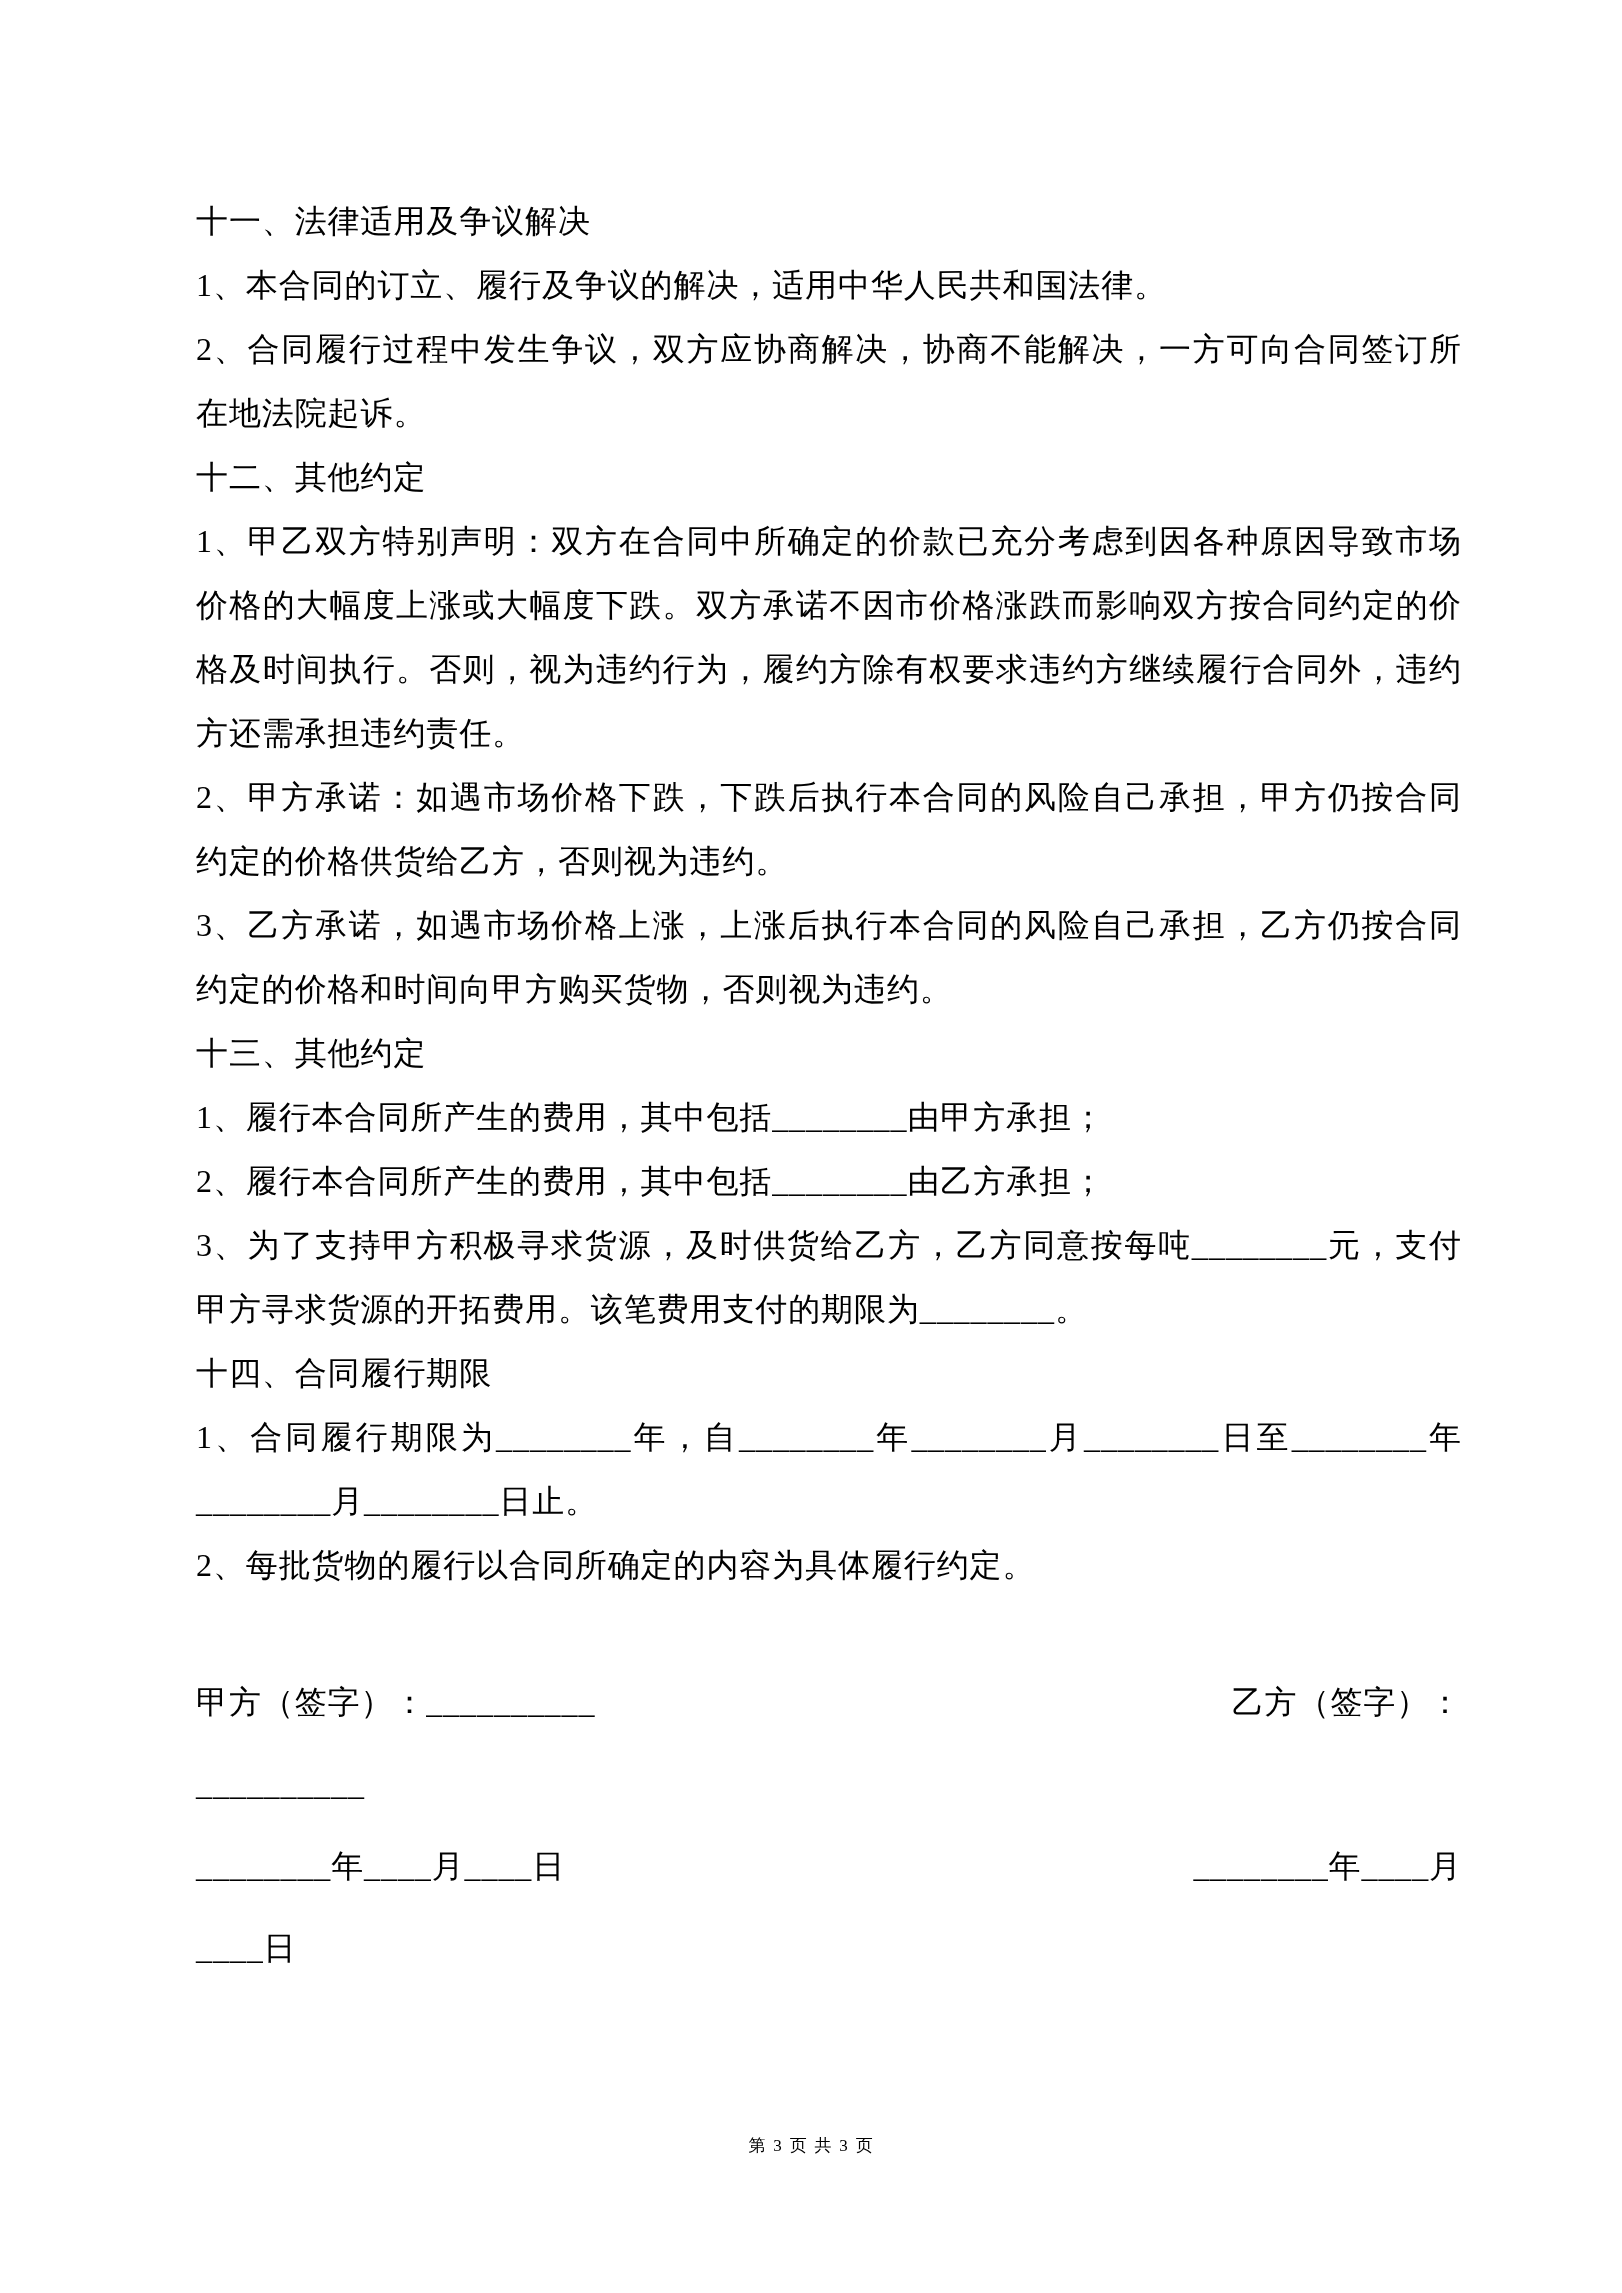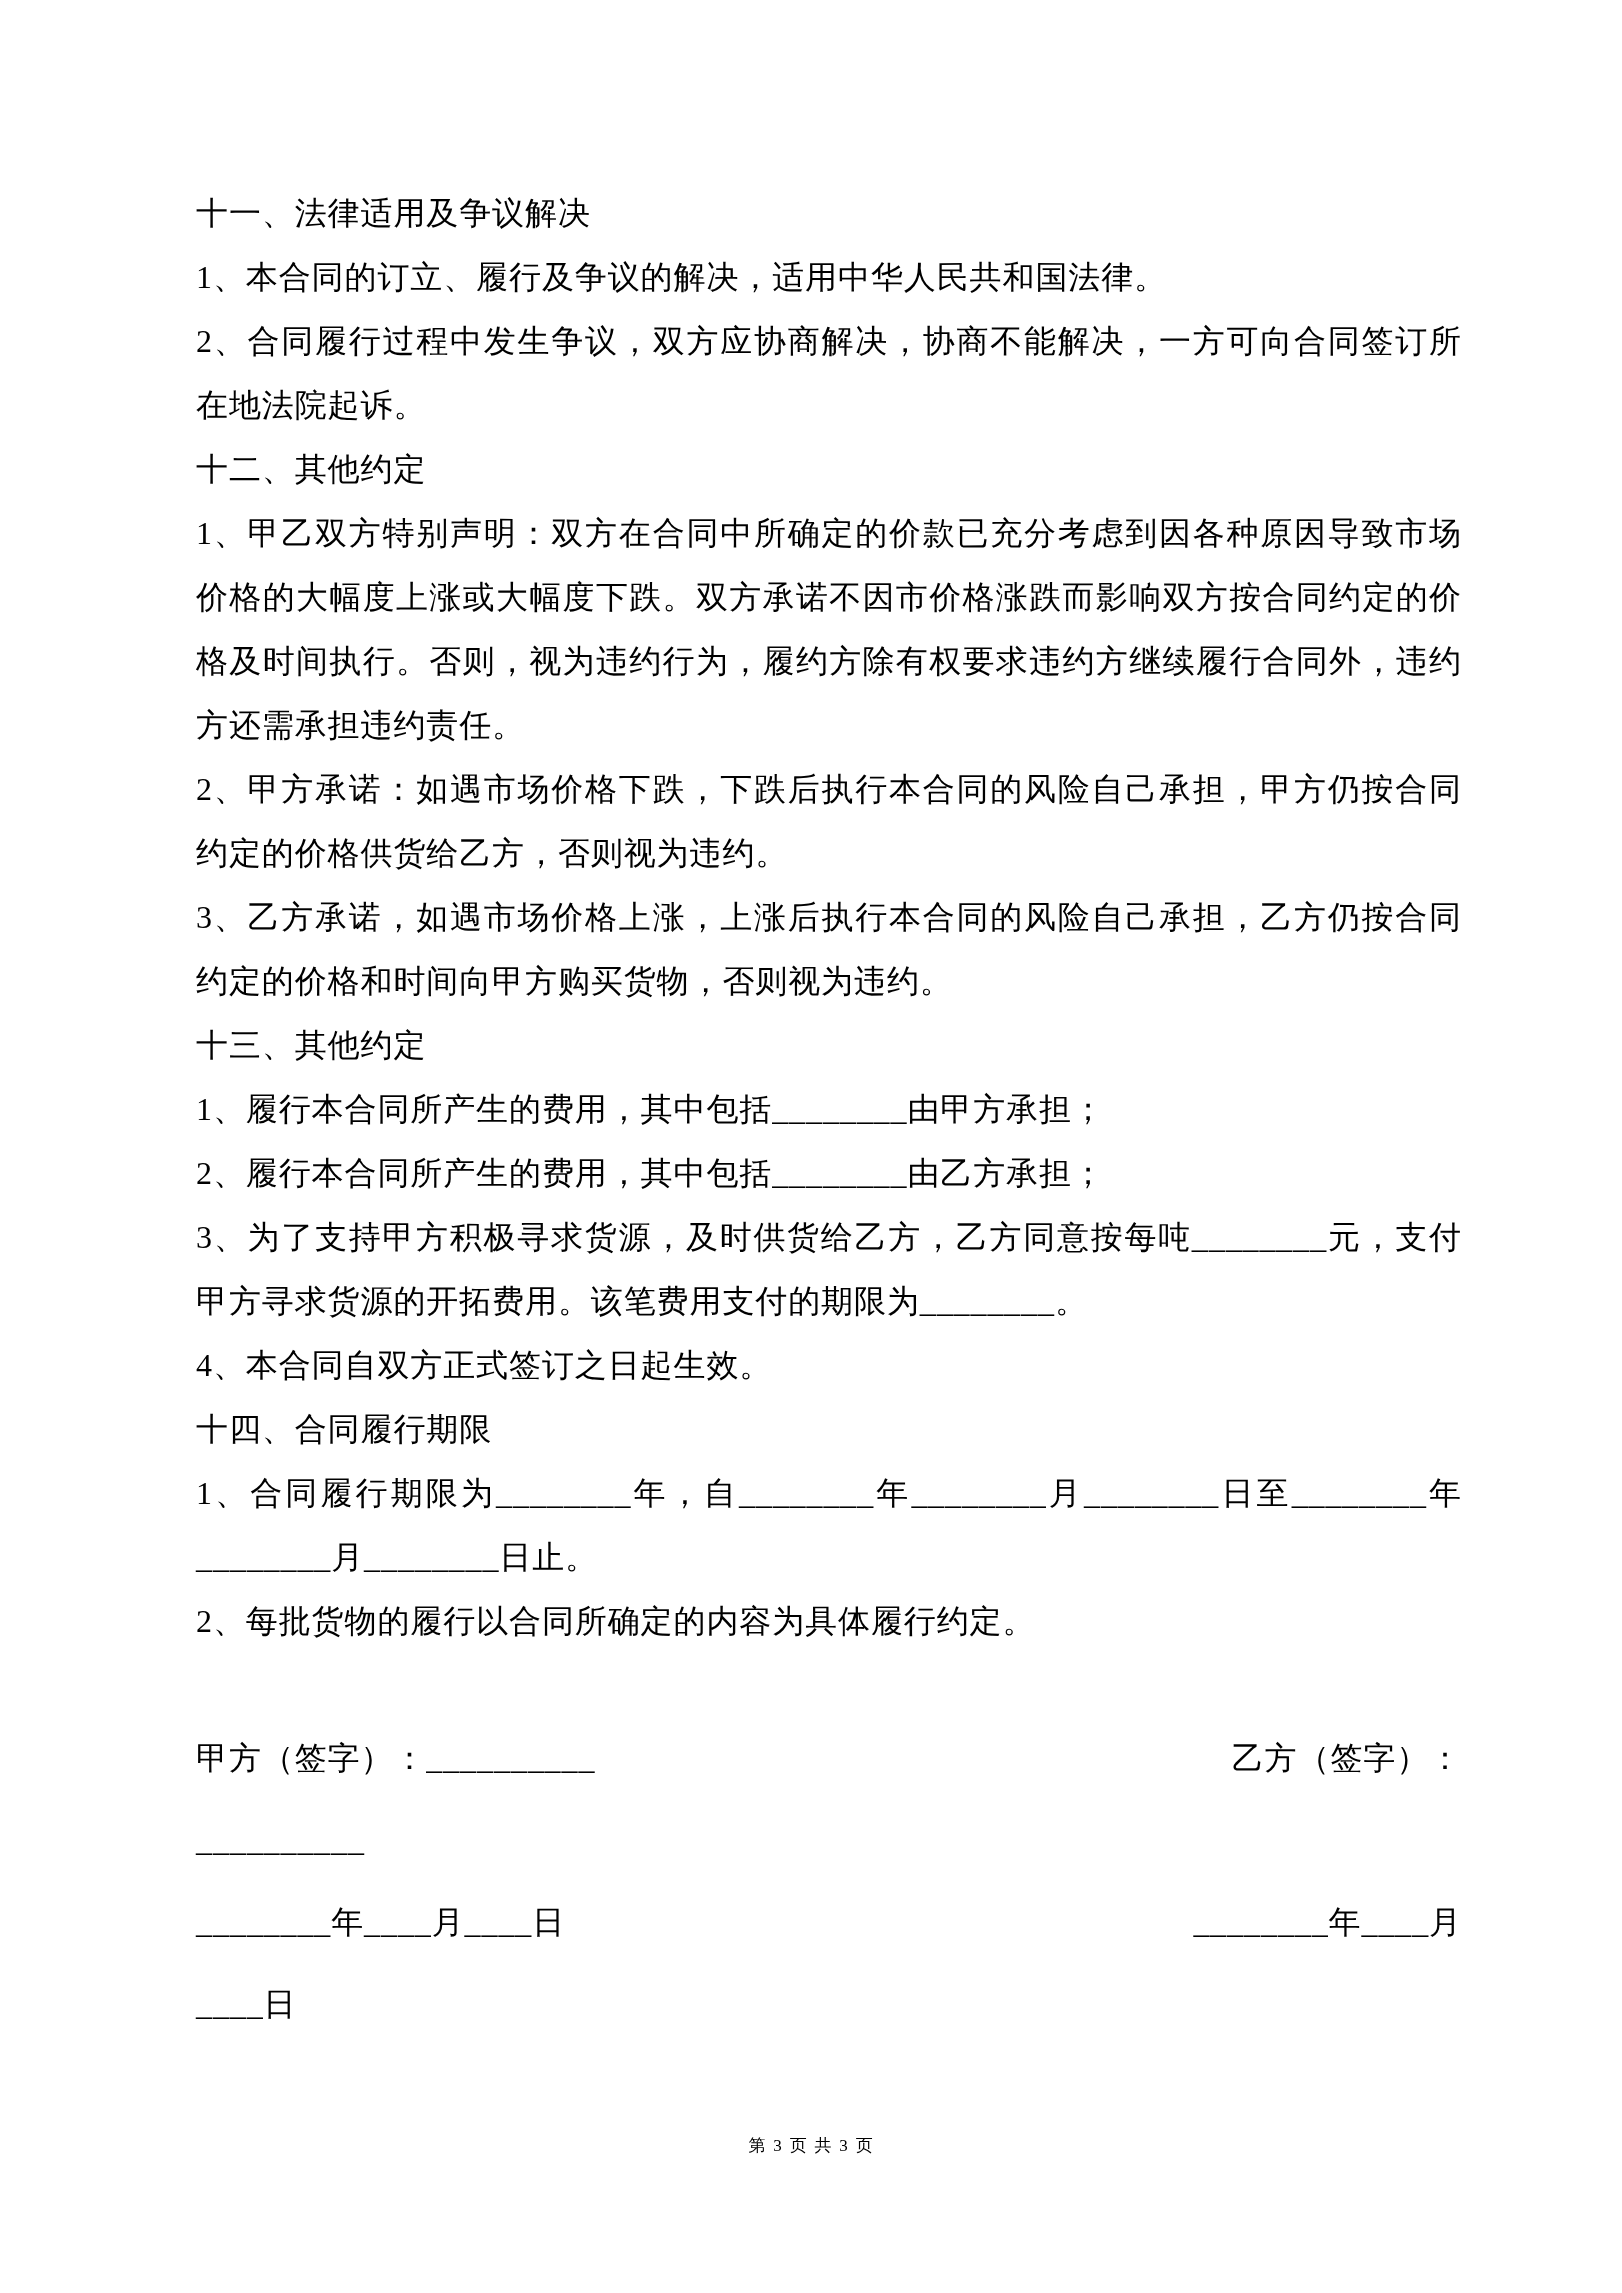--- a/index.html
+++ b/index.html
@@ -17,21 +17,21 @@
   .page {
     position: relative;
     width: 1623px;
     height: 2294px;
     background: #ffffff;
     overflow: hidden;
   }
   .content {
     position: absolute;
     left: 196px;
-    top: 181px;
+    top: 189px;
     width: 1266px;
     font-size: 32px;
     line-height: 64px;
     text-align: justify;
     text-justify: inter-ideograph;
     letter-spacing: 0.9px;
   }
   .content p {
     margin: 0;
     padding: 0;
@@ -74,21 +74,20 @@
     <p>1、本合同的订立、履行及争议的解决，适用中华人民共和国法律。</p>
     <p>2、合同履行过程中发生争议，双方应协商解决，协商不能解决，一方可向合同签订所在地法院起诉。</p>
     <p>十二、其他约定</p>
     <p>1、甲乙双方特别声明：双方在合同中所确定的价款已充分考虑到因各种原因导致市场价格的大幅度上涨或大幅度下跌。双方承诺不因市价格涨跌而影响双方按合同约定的价格及时间执行。否则，视为违约行为，履约方除有权要求违约方继续履行合同外，违约方还需承担违约责任。</p>
     <p>2、甲方承诺：如遇市场价格下跌，下跌后执行本合同的风险自己承担，甲方仍按合同约定的价格供货给乙方，否则视为违约。</p>
     <p>3、乙方承诺，如遇市场价格上涨，上涨后执行本合同的风险自己承担，乙方仍按合同约定的价格和时间向甲方购买货物，否则视为违约。</p>
     <p>十三、其他约定</p>
     <p>1、履行本合同所产生的费用，其中包括________由甲方承担；</p>
     <p>2、履行本合同所产生的费用，其中包括________由乙方承担；</p>
     <p>3、为了支持甲方积极寻求货源，及时供货给乙方，乙方同意按每吨________元，支付甲方寻求货源的开拓费用。该笔费用支付的期限为________。</p>
-    <p>4、本合同自双方正式签订之日起生效。</p>
     <p>十四、合同履行期限</p>
     <p>1、合同履行期限为________年，自________年________月________日至________年________月________日止。</p>
     <p>2、每批货物的履行以合同所确定的内容为具体履行约定。</p>
 
     <div class="signature-block">
       <div class="sig-row">
         <span class="sig-left"><span>甲方（签字）：</span><span>__________</span></span>
         <span class="sig-right">乙方（签字）：</span>
       </div>
       <div>__________</div>

